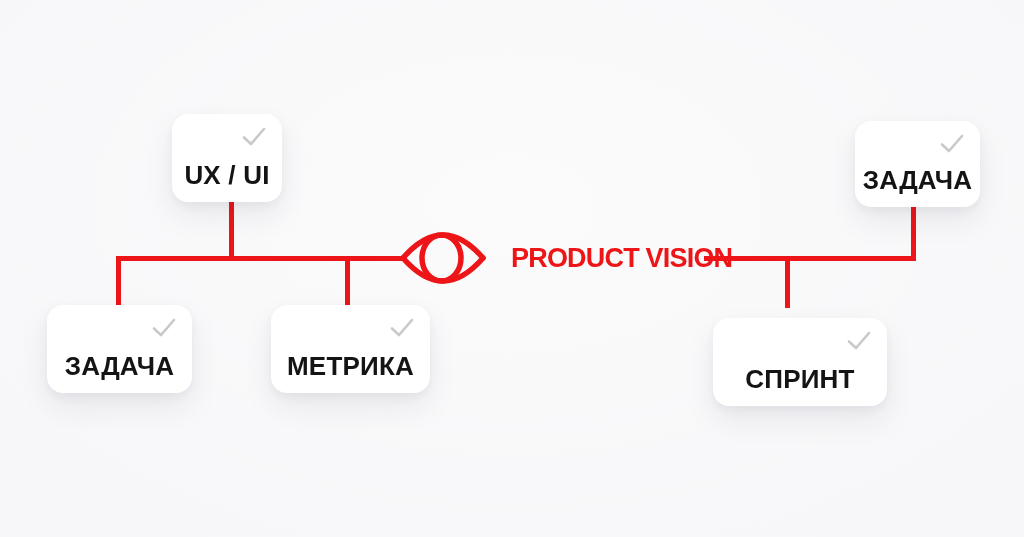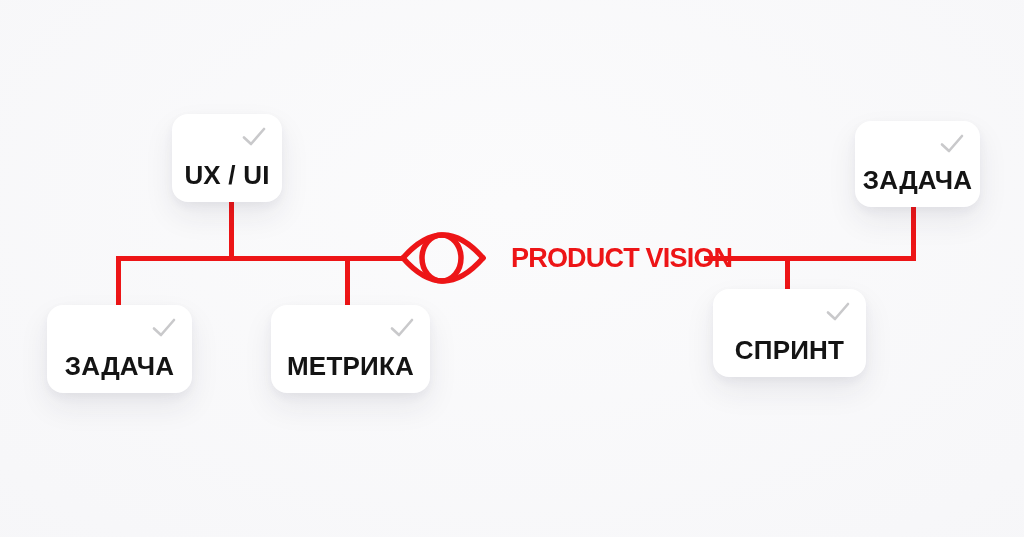--- a/index.html
+++ b/index.html
@@ -45,21 +45,21 @@
     background:var(--card_bg);
     border-radius:16px;
     box-shadow:0 14px 30px rgba(40,40,70,0.08), 0 4px 10px rgba(40,40,70,0.05);
     display:flex;flex-direction:column;justify-content:flex-end;align-items:center;
     padding-bottom:13px;
   }
   .n-uxui   {left:172px;top:114px;width:110px;height:88px;}
   .n-retro  {left:855px;top:121px;width:125px;height:86px;}
   .n-zadacha{left:47px; top:305px;width:145px;height:88px;}
   .n-metrika{left:271px;top:305px;width:159px;height:88px;}
-  .n-sprint {left:713px;top:289px;width:153px;height:88px;}
+  .n-sprint {left:713px;top:318px;width:174px;height:88px;}
   .node-label{
     font-size:26px;font-weight:bold;color:var(--text);
     letter-spacing:0.2px;white-space:nowrap;line-height:28px;
   }
   .check{
     position:absolute;top:13px;right:16px;width:24px;height:19px;
   }
   .check path{fill:none;stroke:var(--check);stroke-width:2.6;stroke-linecap:round;stroke-linejoin:round;}
 </style>
 </head>

